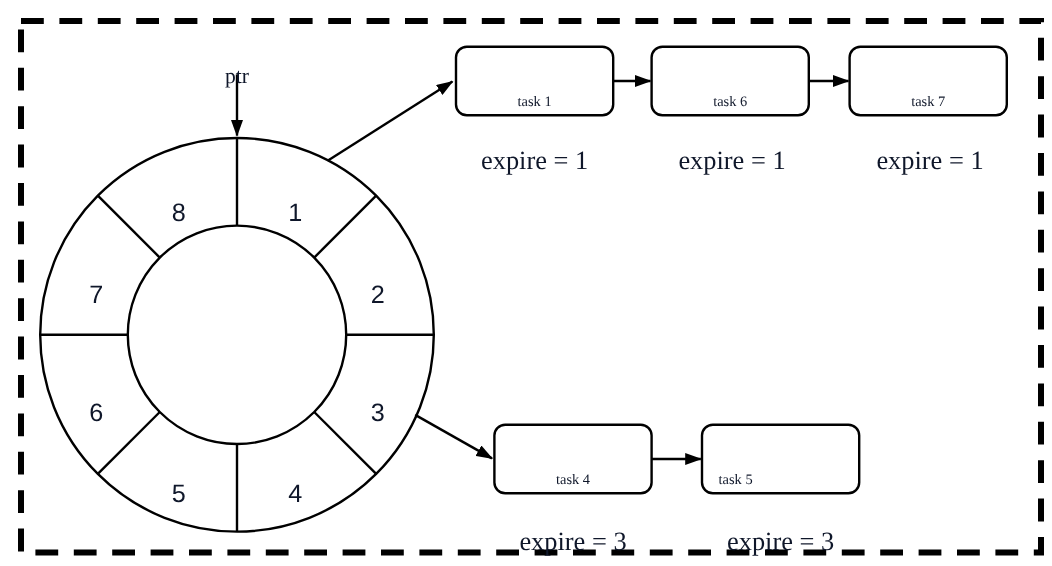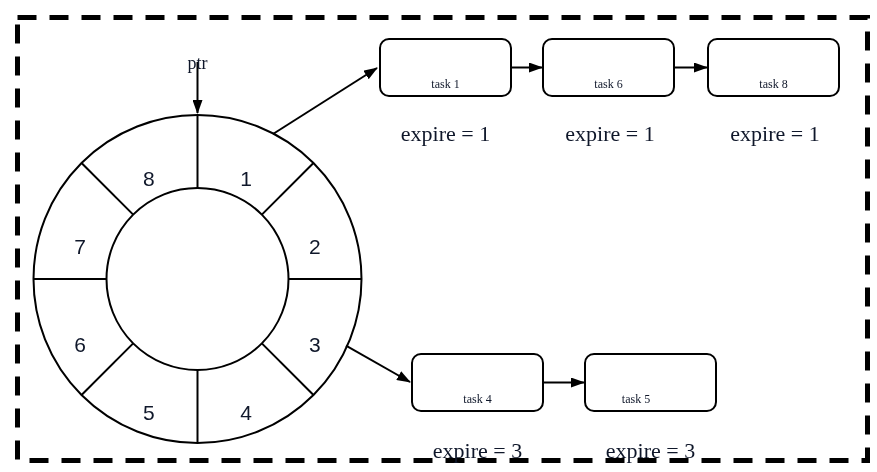--- a/index.html
+++ b/index.html
@@ -72,23 +72,23 @@
   <div class="label slot-num" style="left:314.8px; top:230.4px;">2</div>
   <div class="label slot-num" style="left:314.8px; top:327.6px;">3</div>
   <div class="label slot-num" style="left:246.1px; top:396.3px;">4</div>
   <div class="label slot-num" style="left:148.9px; top:396.3px;">5</div>
   <div class="label slot-num" style="left:80.2px;  top:327.6px;">6</div>
   <div class="label slot-num" style="left:80.2px;  top:230.4px;">7</div>
   <div class="label slot-num" style="left:148.9px; top:161.7px;">8</div>
 
   <div class="label task-label" style="left:445.5px; top:67.5px;">task 1</div>
   <div class="label task-label" style="left:608.5px; top:67.5px;">task 6</div>
-  <div class="label task-label" style="left:773.5px; top:67.5px;">task 8</div>
+  <div class="label task-label" style="left:773.5px; top:67.5px;">task 7</div>
   <div class="label expire-label" style="left:445.5px; top:118px;">expire = 1</div>
   <div class="label expire-label" style="left:610px;   top:118px;">expire = 1</div>
   <div class="label expire-label" style="left:775px;   top:118px;">expire = 1</div>
 
   <div class="label task-label" style="left:477.5px; top:382.5px;">task 4</div>
-  <div class="label task-label" style="left:636px; top:382.5px;">task 5</div>
+  <div class="label task-label" style="left:613px; top:382.5px;">task 5</div>
   <div class="label expire-label" style="left:477.5px; top:435px;">expire = 3</div>
   <div class="label expire-label" style="left:650.5px; top:435px;">expire = 3</div>
 
 </div>
 
 </body></html>

